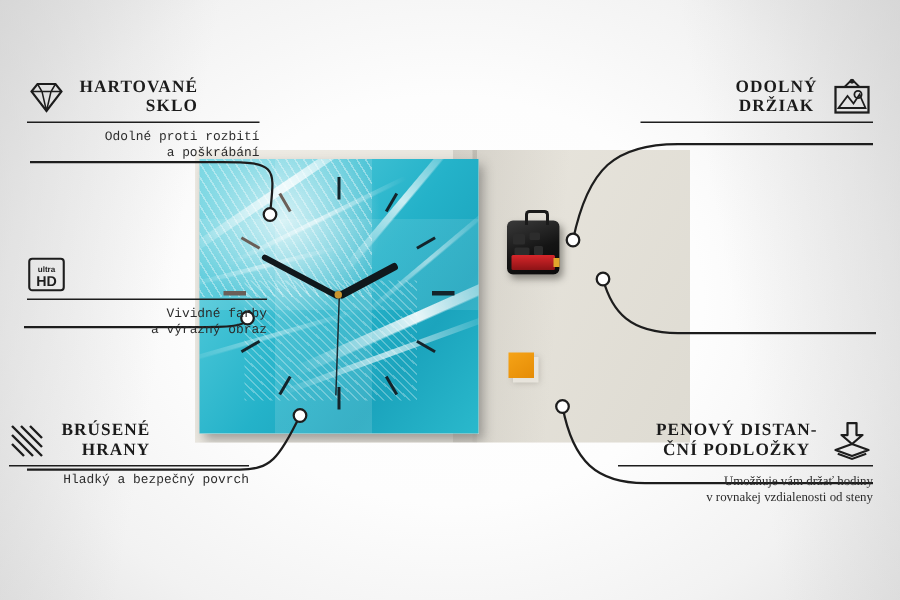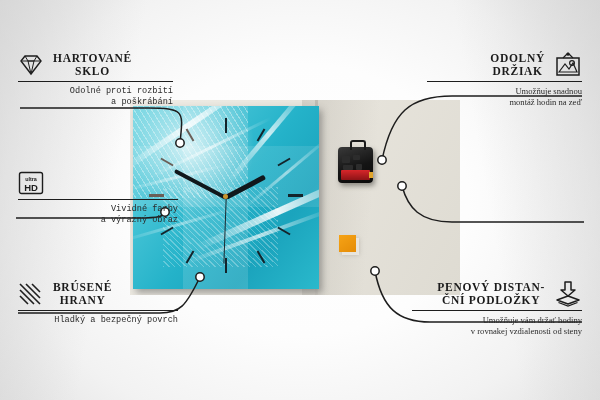--- a/index.html
+++ b/index.html
@@ -148,21 +148,21 @@
   .feat.right .head{ justify-content:flex-end; }
   .ttl{
     font-size:11.5px;
     font-weight:bold;
     letter-spacing:.7px;
     line-height:13px;
     color:#1b1b1b;
     text-transform:uppercase;
     white-space:pre-line;
   }
-  .feat.left .ttl{ text-align:center; }
+  .feat.left .ttl{ text-align:right; }
   .feat.right .ttl{ text-align:center; }
   .desc{
     font-size:8.6px;
     line-height:11px;
     color:#2b2b2b;
     padding-top:4px;
     white-space:pre-line;
   }
   .feat.left .desc{ text-align:right;font-family:Liberation Mono, monospace; }
   .feat.right .desc{ text-align:right; }
@@ -270,21 +270,21 @@
         <rect x="1.5" y="2.5" width="23" height="21" rx="2" fill="none" stroke="#1d1d1d" stroke-width="1.4"></rect>
         <text x="13" y="11" font-family="Liberation Sans, sans-serif" font-size="5.4" font-weight="bold" text-anchor="middle" fill="#1d1d1d">ultra</text>
         <text x="13" y="20.5" font-family="Liberation Sans, sans-serif" font-size="9.5" font-weight="bold" text-anchor="middle" fill="#1d1d1d">HD</text>
       </svg>
     </div>
     <div class="rule"></div>
     <div class="desc">Vividné farby
 a výrazný obraz</div>
   </div>
 
-  <div class="feat left" style="left:18px; top:281px; width:160px;">
+  <div class="feat left" style="left:6px; top:281px; width:160px;">
     <div class="head">
       <svg class="ico" width="26" height="24" viewBox="0 0 26 24">
         <path d="M2,2 L22,22 M2,8 L16,22 M2,14 L10,22 M8,2 L22,16 M14,2 L22,10" fill="none" stroke="#1d1d1d" stroke-width="1.6"></path>
       </svg>
       <div class="ttl">BRÚSENÉ
 HRANY</div>
     </div>
     <div class="rule"></div>
     <div class="desc">Hladký a bezpečný povrch</div>
   </div>
@@ -295,22 +295,20 @@
 DRŽIAK</div>
       <svg class="ico" width="28" height="26" viewBox="0 0 28 26">
         <path d="M14,1 L9,6 M14,1 L19,6" fill="none" stroke="#1d1d1d" stroke-width="1.2"></path>
         <circle cx="14" cy="2.2" r="1.6" fill="#1d1d1d"></circle>
         <rect x="3" y="6" width="22" height="17" fill="none" stroke="#1d1d1d" stroke-width="1.5"></rect>
         <path d="M5,20 L11,12 L15,17 L19,11 L23,20 Z" fill="none" stroke="#1d1d1d" stroke-width="1.2"></path>
         <circle cx="18" cy="11" r="2.4" fill="none" stroke="#1d1d1d" stroke-width="1.2"></circle>
       </svg>
     </div>
     <div class="rule"></div>
-    <div class="desc">Umožňuje snadnou
-montáž hodin na zeď</div>
   </div>
 
 
   <div class="feat right" style="left:412px; top:281px; width:170px;">
     <div class="head">
       <div class="ttl">PENOVÝ DISTAN-
 ČNÍ PODLOŽKY</div>
       <svg class="ico" width="28" height="26" viewBox="0 0 28 26">
         <path d="M11,1 L17,1 L17,9 L21,9 L14,15 L7,9 L11,9 Z" fill="none" stroke="#1d1d1d" stroke-width="1.5" stroke-linejoin="round"></path>
         <path d="M14,15 L25,19 L14,23 L3,19 Z" fill="none" stroke="#1d1d1d" stroke-width="1.5" stroke-linejoin="round"></path>

